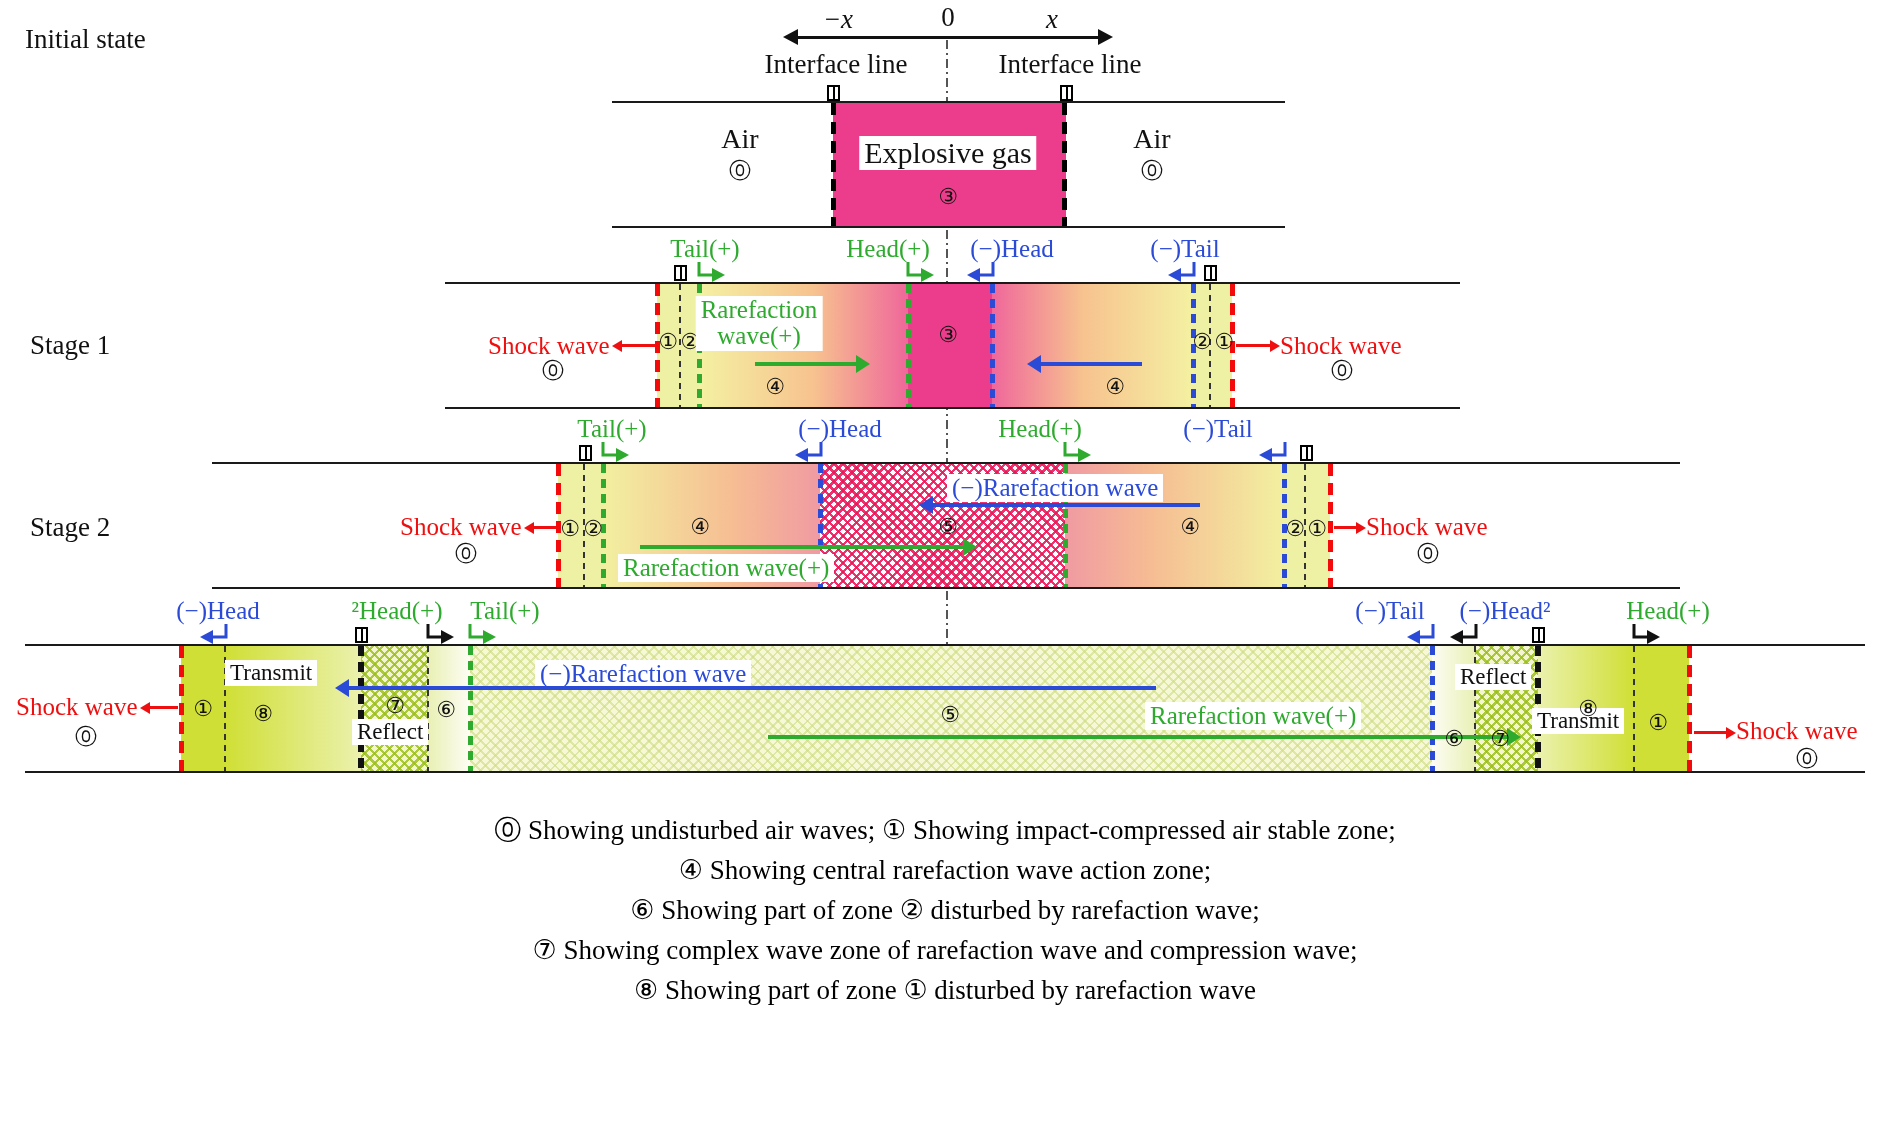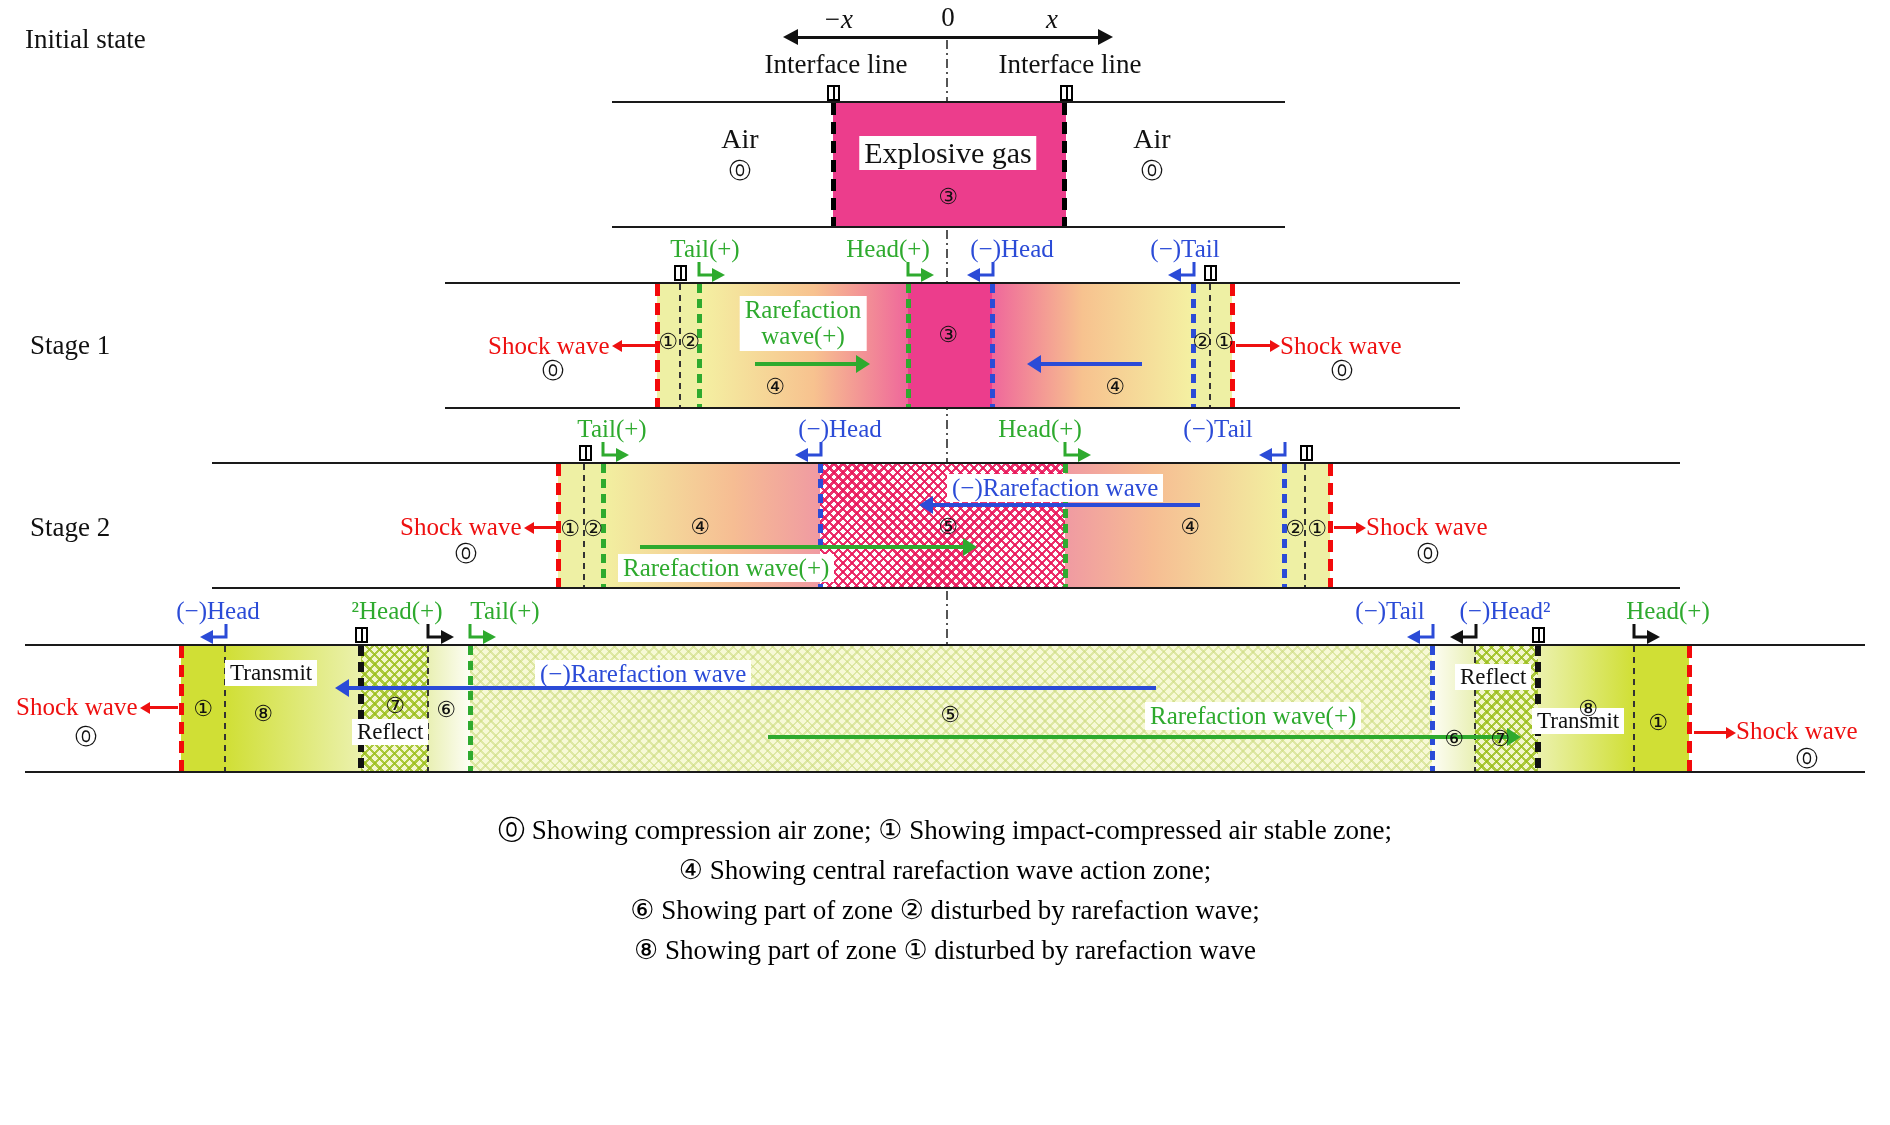--- a/index.html
+++ b/index.html
@@ -134,21 +134,21 @@
     <div class="vd vd-blue" style="left:545px"></div>
     <div class="vd vd-blue" style="left:746px"></div>
     <div class="vd vd-thin" style="left:764px"></div>
     <div class="vd vd-red" style="left:785px"></div>
   </div>
   <div class="lbl-l red" style="left:488px;top:333px">Shock wave</div>
   <div class="harrow thin red to-l" style="left:622px;top:344px;width:34px"></div>
   <div class="circ" style="left:553px;top:360px">⓪</div>
   <div class="circ" style="left:668px;top:331px">①</div>
   <div class="circ" style="left:690px;top:331px">②</div>
-  <div class="lbl green wbg two-line" style="left:803px;top:296px">
+  <div class="lbl green wbg two-line" style="left:759px;top:296px">
     <div>Rarefaction</div>
     <div>wave(+)</div>
   </div>
   <div class="harrow green to-r" style="left:755px;top:362px;width:102px"></div>
   <div class="circ" style="left:775px;top:376px">④</div>
   <div class="circ" style="left:948px;top:324px">③</div>
   <div class="harrow blue to-l" style="left:1040px;top:362px;width:102px"></div>
   <div class="circ" style="left:1115px;top:376px">④</div>
   <div class="circ" style="left:1202px;top:331px">②</div>
   <div class="circ" style="left:1224px;top:331px">①</div>
@@ -284,19 +284,20 @@
   <div class="lbl-l black wbg" style="left:1455px;top:664px;font-size:23px">Reflect</div>
   <div class="circ" style="left:1500px;top:728px">⑦</div>
   <div class="lbl-l black wbg" style="left:1532px;top:708px;font-size:23px">Transmit</div>
   <div class="circ" style="left:1588px;top:698px">⑧</div>
   <div class="circ" style="left:1658px;top:712px">①</div>
   <div class="harrow thin red to-r" style="left:1694px;top:731px;width:32px"></div>
   <div class="lbl-l red" style="left:1736px;top:718px">Shock wave</div>
   <div class="circ" style="left:1807px;top:748px">⓪</div>
 
   <div class="legend">
-    <div>⓪ Showing compression air zone; ① Showing impact-compressed air stable zone;</div>
+    <div>⓪ Showing undisturbed air waves; ① Showing impact-compressed air stable zone;</div>
     <div>④ Showing central rarefaction wave action zone;</div>
     <div>⑥ Showing part of zone ② disturbed by rarefaction wave;</div>
+    <div>⑦ Showing complex wave zone of rarefaction wave and compression wave;</div>
     <div>⑧ Showing part of zone ① disturbed by rarefaction wave</div>
   </div>
 
 </div>
 
 </body></html>

